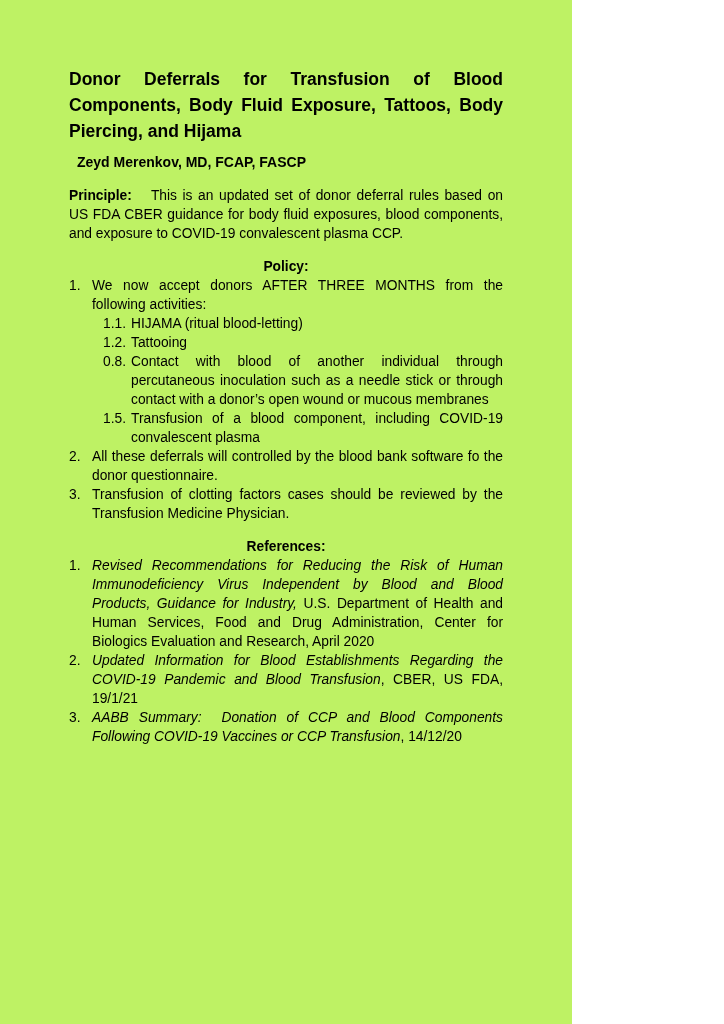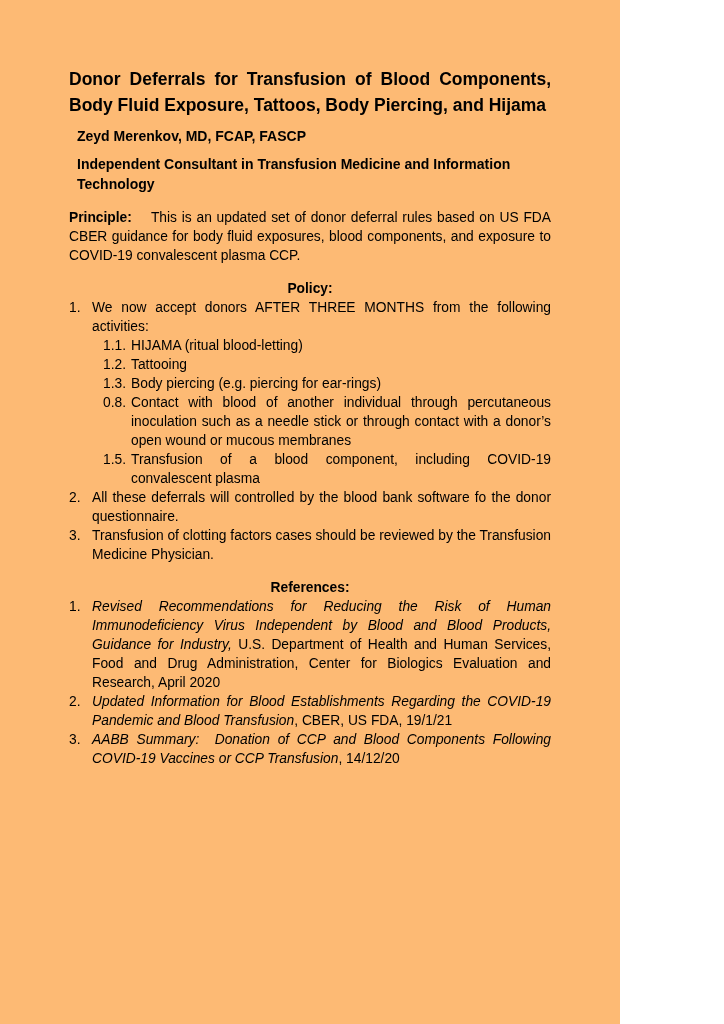--- a/index.html
+++ b/index.html
@@ -1,22 +1,22 @@
 <!DOCTYPE html>
 <html><head>
 <meta charset="utf-8">
 <style>
   html, body { margin: 0; padding: 0; background: #ffffff; }
   .page {
     position: relative;
-    width: 620px;
+    width: 572px;
     height: 1024px;
     box-sizing: border-box;
     padding: 66px 69px 0 69px;
-    background: #fdba74;
+    background: #bef264;
     color: #000000;
     font-family: "Liberation Sans", "DejaVu Sans", sans-serif;
     font-size: 13.8px;
     line-height: 19px;
   }
   h1.doc-title {
     margin: 0 0 3px 0;
     font-size: 17.5px;
     line-height: 26px;
     font-weight: bold;
@@ -51,42 +51,37 @@
   .it { font-style: italic; }
 </style>
 </head>
 <body>
 
 <div class="page">
 
   <h1 class="doc-title">Donor Deferrals for Transfusion of Blood Components, Body Fluid Exposure, Tattoos, Body Piercing, and Hijama</h1>
 
   <p class="author-line">Zeyd Merenkov, MD, FCAP, FASCP</p>
-  <p class="author-line">Independent Consultant in Transfusion Medicine and Information Technology</p>
 
   <p class="para"><span class="inline-label">Principle:</span><span>This is an updated set of donor deferral rules based on US FDA CBER guidance for body fluid exposures, blood components, and exposure to COVID-19 convalescent plasma CCP.</span></p>
 
   <p class="section-label">Policy:</p>
 
   <div class="li">
     <span class="num">1.</span>
     <div class="txt">We now accept donors AFTER THREE MONTHS from the following activities:</div>
   </div>
 
   <div class="li sub">
     <span class="num">1.1.</span>
     <div class="txt">HIJAMA (ritual blood-letting)</div>
   </div>
   <div class="li sub">
     <span class="num">1.2.</span>
     <div class="txt">Tattooing</div>
-  </div>
-  <div class="li sub">
-    <span class="num">1.3.</span>
-    <div class="txt">Body piercing (e.g. piercing for ear-rings)</div>
   </div>
   <div class="li sub">
     <span class="num">0.8.</span>
     <div class="txt">Contact with blood of another individual through percutaneous inoculation such as a needle stick or through contact with a donor’s open wound or mucous membranes</div>
   </div>
   <div class="li sub">
     <span class="num">1.5.</span>
     <div class="txt">Transfusion of a blood component, including COVID-19 convalescent plasma</div>
   </div>
 

